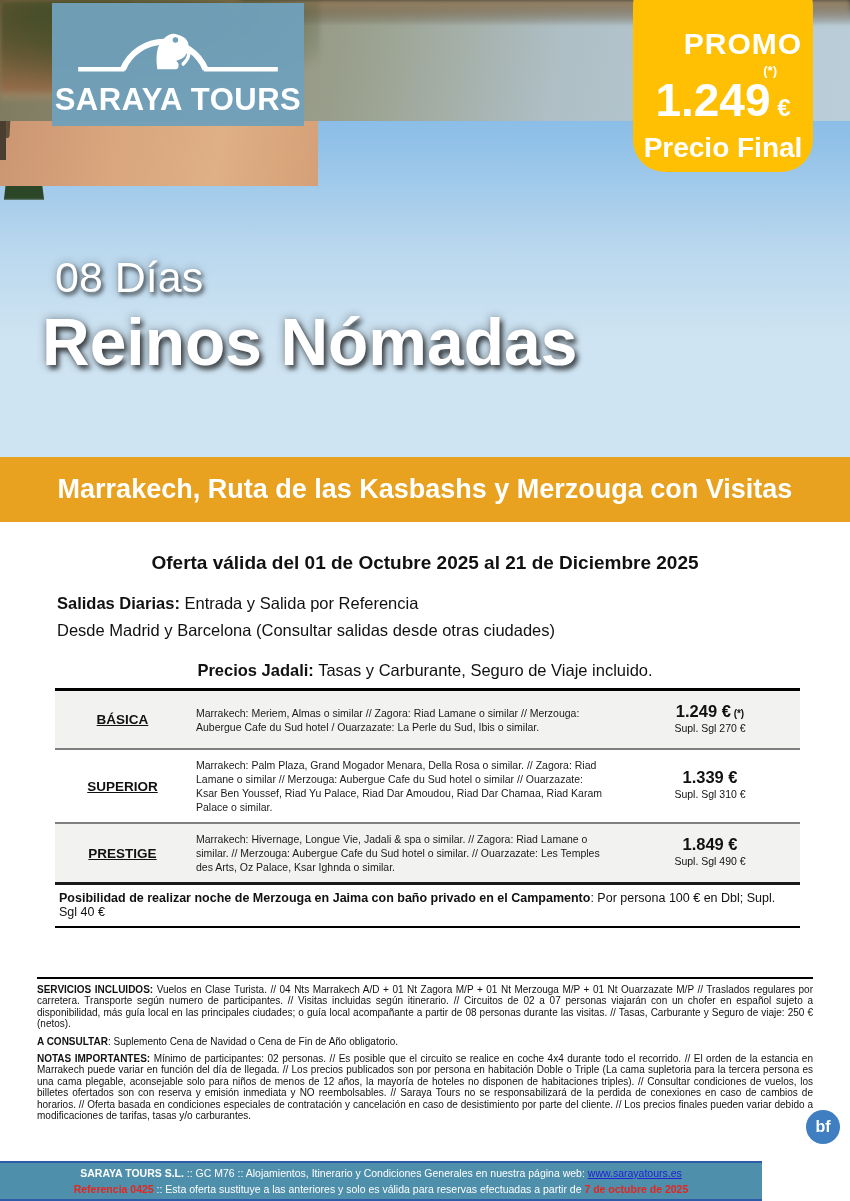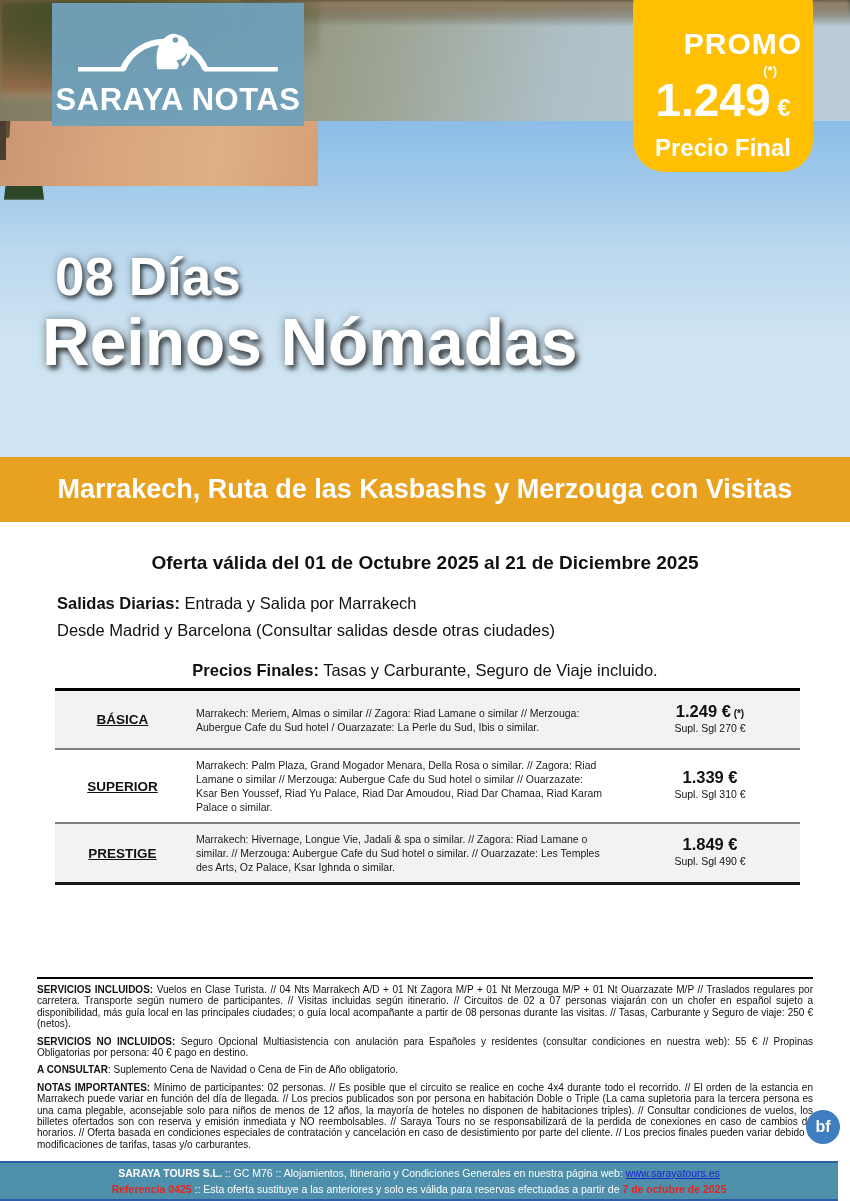--- a/index.html
+++ b/index.html
@@ -97,23 +97,23 @@
         line-height:34px;white-space:nowrap;}
   
   .badge{left:633px;top:-26px;width:180px;height:198px;background:#FFC003;border-radius:32px;
         color:#fff;text-align:center;box-sizing:border-box;padding-top:54px;}
   .badge .promo{position:static;display:block;font-size:30px;font-weight:bold;letter-spacing:1px;line-height:32px;padding-left:40px;}
   .badge .ast{position:static;display:block;font-size:13px;font-weight:bold;text-align:right;
         padding-right:36px;line-height:14px;margin-top:4px;}
   .badge .price-line{position:static;display:block;font-weight:bold;line-height:44px;}
   .badge .price-val{position:static;font-size:46px;margin-top:39px;}
   .badge .price-cur{position:static;font-size:24px;}
-  .badge .final{position:static;display:block;font-size:24px;font-weight:bold;line-height:30px;}
-  
-  .days{left:55px;top:246px;color:#fff;font-weight:bold;font-size:53px;
+  .badge .final{position:static;display:block;font-size:28px;font-weight:bold;line-height:30px;}
+  
+  .days{left:55px;top:253px;color:#fff;font-weight:normal;font-size:43px;
         text-shadow:2px 3px 4px rgba(0,0,0,.65),0 0 8px rgba(0,0,0,.35);}
   .hero-title{left:42px;top:304px;color:#fff;font-weight:bold;font-size:66px;
         text-shadow:3px 4px 5px rgba(0,0,0,.65),0 0 10px rgba(0,0,0,.4);}
 
   
   .banner{position:absolute;left:0;top:457px;width:850px;height:65px;background:#E8A21F;
         color:#fff;font-weight:bold;font-size:27px;text-align:center;line-height:65px;}
 
   
   .content{position:absolute;left:0;top:522px;width:850px;height:641px;background:#fff;color:#111;}
@@ -143,21 +143,21 @@
   .fp-rule{position:absolute;left:37px;top:455px;width:776px;height:0;border-top:2px solid #000;}
   .fineprint{position:absolute;left:37px;top:462px;width:776px;font-size:10px;line-height:11.4px;
         text-align:justify;color:#111;}
   .fineprint p{margin:0 0 6px 0;}
 
   .bf-logo{position:absolute;left:806px;top:1110px;width:34px;height:34px;border-radius:50%;
         background:#3E7EC1;color:#fff;font-weight:bold;font-size:16px;
         display:flex;align-items:center;justify-content:center;}
 
   
-  .footer{position:absolute;left:0;bottom:0;width:838px;height:34px;background:#4E8FAB;
+  .footer{position:absolute;left:0;bottom:0;width:762px;height:34px;background:#4E8FAB;
         border-top:2px solid #2E5CA8;border-bottom:2px solid #2E5CA8;color:#fff;
         font-size:10.5px;text-align:center;line-height:16px;padding-top:2px;box-sizing:content-box;}
   .footer a{color:#1F1FD4;text-decoration:underline;cursor:pointer;}
   .red{color:#E8251D;font-weight:bold;}
 </style>
 </head>
 <body>
 
 <div class="page">
 
@@ -209,46 +209,46 @@
 
     <div class="logo-box">
       <svg width="210" height="74" viewBox="0 0 240 86">
         <line x1="4" y1="70" x2="58" y2="70" stroke="#fff" stroke-width="5"></line>
         <line x1="150" y1="70" x2="236" y2="70" stroke="#fff" stroke-width="5"></line>
         <path d="M56 70 A 52 52 0 0 1 152 70" fill="none" stroke="#fff" stroke-width="7"></path>
         <path d="M96 70 Q92 44 104 34 Q112 26 120 30 Q134 34 132 46 Q130 58 118 60 Q124 66 118 70 Z" fill="#fff"></path>
         <circle cx="117" cy="36" r="3.2" fill="#6FA0BA"></circle>
         <path d="M124 40 Q140 50 126 64" fill="none" stroke="#fff" stroke-width="4" stroke-linecap="round"></path>
       </svg>
-      <div class="logo-text">SARAYA NOTAS</div>
+      <div class="logo-text">SARAYA TOURS</div>
     </div>
 
     <div class="badge">
       <span class="promo">PROMO</span>
       <span class="ast">(*)</span>
       <span class="price-line"><span class="price-val">1.249</span><span class="price-cur"> €</span></span>
       <span class="final">Precio Final</span>
     </div>
 
     <div class="days">08 Días</div>
     <div class="hero-title">Reinos Nómadas</div>
   </div>
 
   <div class="banner">Marrakech, Ruta de las Kasbashs y Merzouga con Visitas Incluidas</div>
 
   <div class="content">
     <div class="validity">Oferta válida del 01 de Octubre 2025 al 21 de Diciembre 2025</div>
 
     <div class="salidas">
-      <span class="b">Salidas Diarias:</span><span> Entrada y Salida por Marrakech</span><br>
+      <span class="b">Salidas Diarias:</span><span> Entrada y Salida por Referencia</span><br>
       <span>Desde Madrid y Barcelona (Consultar salidas desde otras ciudades)</span>
     </div>
 
     <div class="precios">
-      <span class="b">Precios Finales:</span><span> Tasas y Carburante, Seguro de Viaje incluido.</span>
+      <span class="b">Precios Jadali:</span><span> Tasas y Carburante, Seguro de Viaje incluido.</span>
     </div>
 
     <div class="price-table">
 
       <div class="trow rowA r1" style="min-height:59px">
         <div class="opt">BÁSICA</div>
         <div class="hotels">Marrakech: Meriem, Almas o similar // Zagora: Riad Lamane o similar // Merzouga: Aubergue Cafe du Sud hotel / Ouarzazate: La Perle du Sud, Ibis o similar.</div>
         <div class="pricecell">
           <span class="pv">1.249 €</span><span class="pn"> (*)</span><br>
           <span class="sup">Supl. Sgl 270 €</span>
@@ -266,27 +266,29 @@
 
       <div class="trow rowA r3" style="min-height:61px">
         <div class="opt">PRESTIGE</div>
         <div class="hotels">Marrakech: Hivernage, Longue Vie, Jadali &amp; spa o similar. // Zagora: Riad Lamane o similar. // Merzouga: Aubergue Cafe du Sud hotel o similar. //  Ouarzazate: Les Temples des Arts, Oz Palace, Ksar Ighnda o similar.</div>
         <div class="pricecell">
           <span class="pv">1.849 €</span><span class="pn"></span><br>
           <span class="sup">Supl. Sgl 490 €</span>
         </div>
       </div>
 
+      <div class="note-row">
+        <span class="b">Posibilidad de realizar noche de Merzouga en Jaima con baño privado en el Campamento</span><span>: Por persona  100 € en Dbl; Supl. Sgl 40 €</span>
+      </div>
     </div>
 
     <div class="fp-rule"></div>
 
     <div class="fineprint">
       <p><span class="b">SERVICIOS INCLUIDOS:</span><span> Vuelos en Clase Turista. // 04 Nts Marrakech A/D + 01 Nt Zagora M/P + 01 Nt Merzouga M/P + 01 Nt Ouarzazate M/P // Traslados regulares por carretera. Transporte según numero de participantes. // Visitas incluidas según itinerario. // Circuitos de 02 a 07 personas viajarán con un chofer en español sujeto a disponibilidad, más guía local en las principales ciudades; o guía local acompañante a partir de 08 personas durante las visitas. // Tasas, Carburante y Seguro de viaje: 250 € (netos).</span></p>
-      <p><span class="b">SERVICIOS NO INCLUIDOS:</span><span> Seguro Opcional Multiasistencia con anulación para Españoles y residentes (consultar condiciones en nuestra web): 55 € // Propinas Obligatorias por persona: 40 € pago en destino.</span></p>
       <p><span class="b">A CONSULTAR</span><span>: Suplemento Cena de Navidad o Cena de Fin de Año obligatorio.</span></p>
       <p><span class="b">NOTAS IMPORTANTES:</span><span> Mínimo de participantes: 02 personas. // Es posible que el circuito se realice en coche 4x4 durante todo el recorrido. // El orden de la estancia en Marrakech puede variar en función del día de llegada. // Los precios publicados son por persona en habitación Doble o Triple (La cama supletoria para la tercera persona es una cama plegable, aconsejable solo para niños de menos de 12 años, la mayoría de hoteles no disponen de habitaciones triples). // Consultar condiciones de vuelos, los billetes ofertados son con reserva y emisión inmediata y NO reembolsables. // Saraya Tours no se responsabilizará de la perdida de conexiones en caso de cambios de horarios. // Oferta basada en condiciones especiales de contratación y cancelación en caso de desistimiento por parte del cliente. // Los precios finales pueden variar debido a modificaciones de tarifas, tasas y/o carburantes.</span></p>
     </div>
   </div>
 
   <div class="bf-logo">bf</div>
 
   <div class="footer">
     <div>
       <span class="b">SARAYA TOURS S.L.</span><span> :: GC M76 ::  Alojamientos, Itinerario y Condiciones Generales en nuestra página web:  </span><a>www.sarayatours.es</a>

